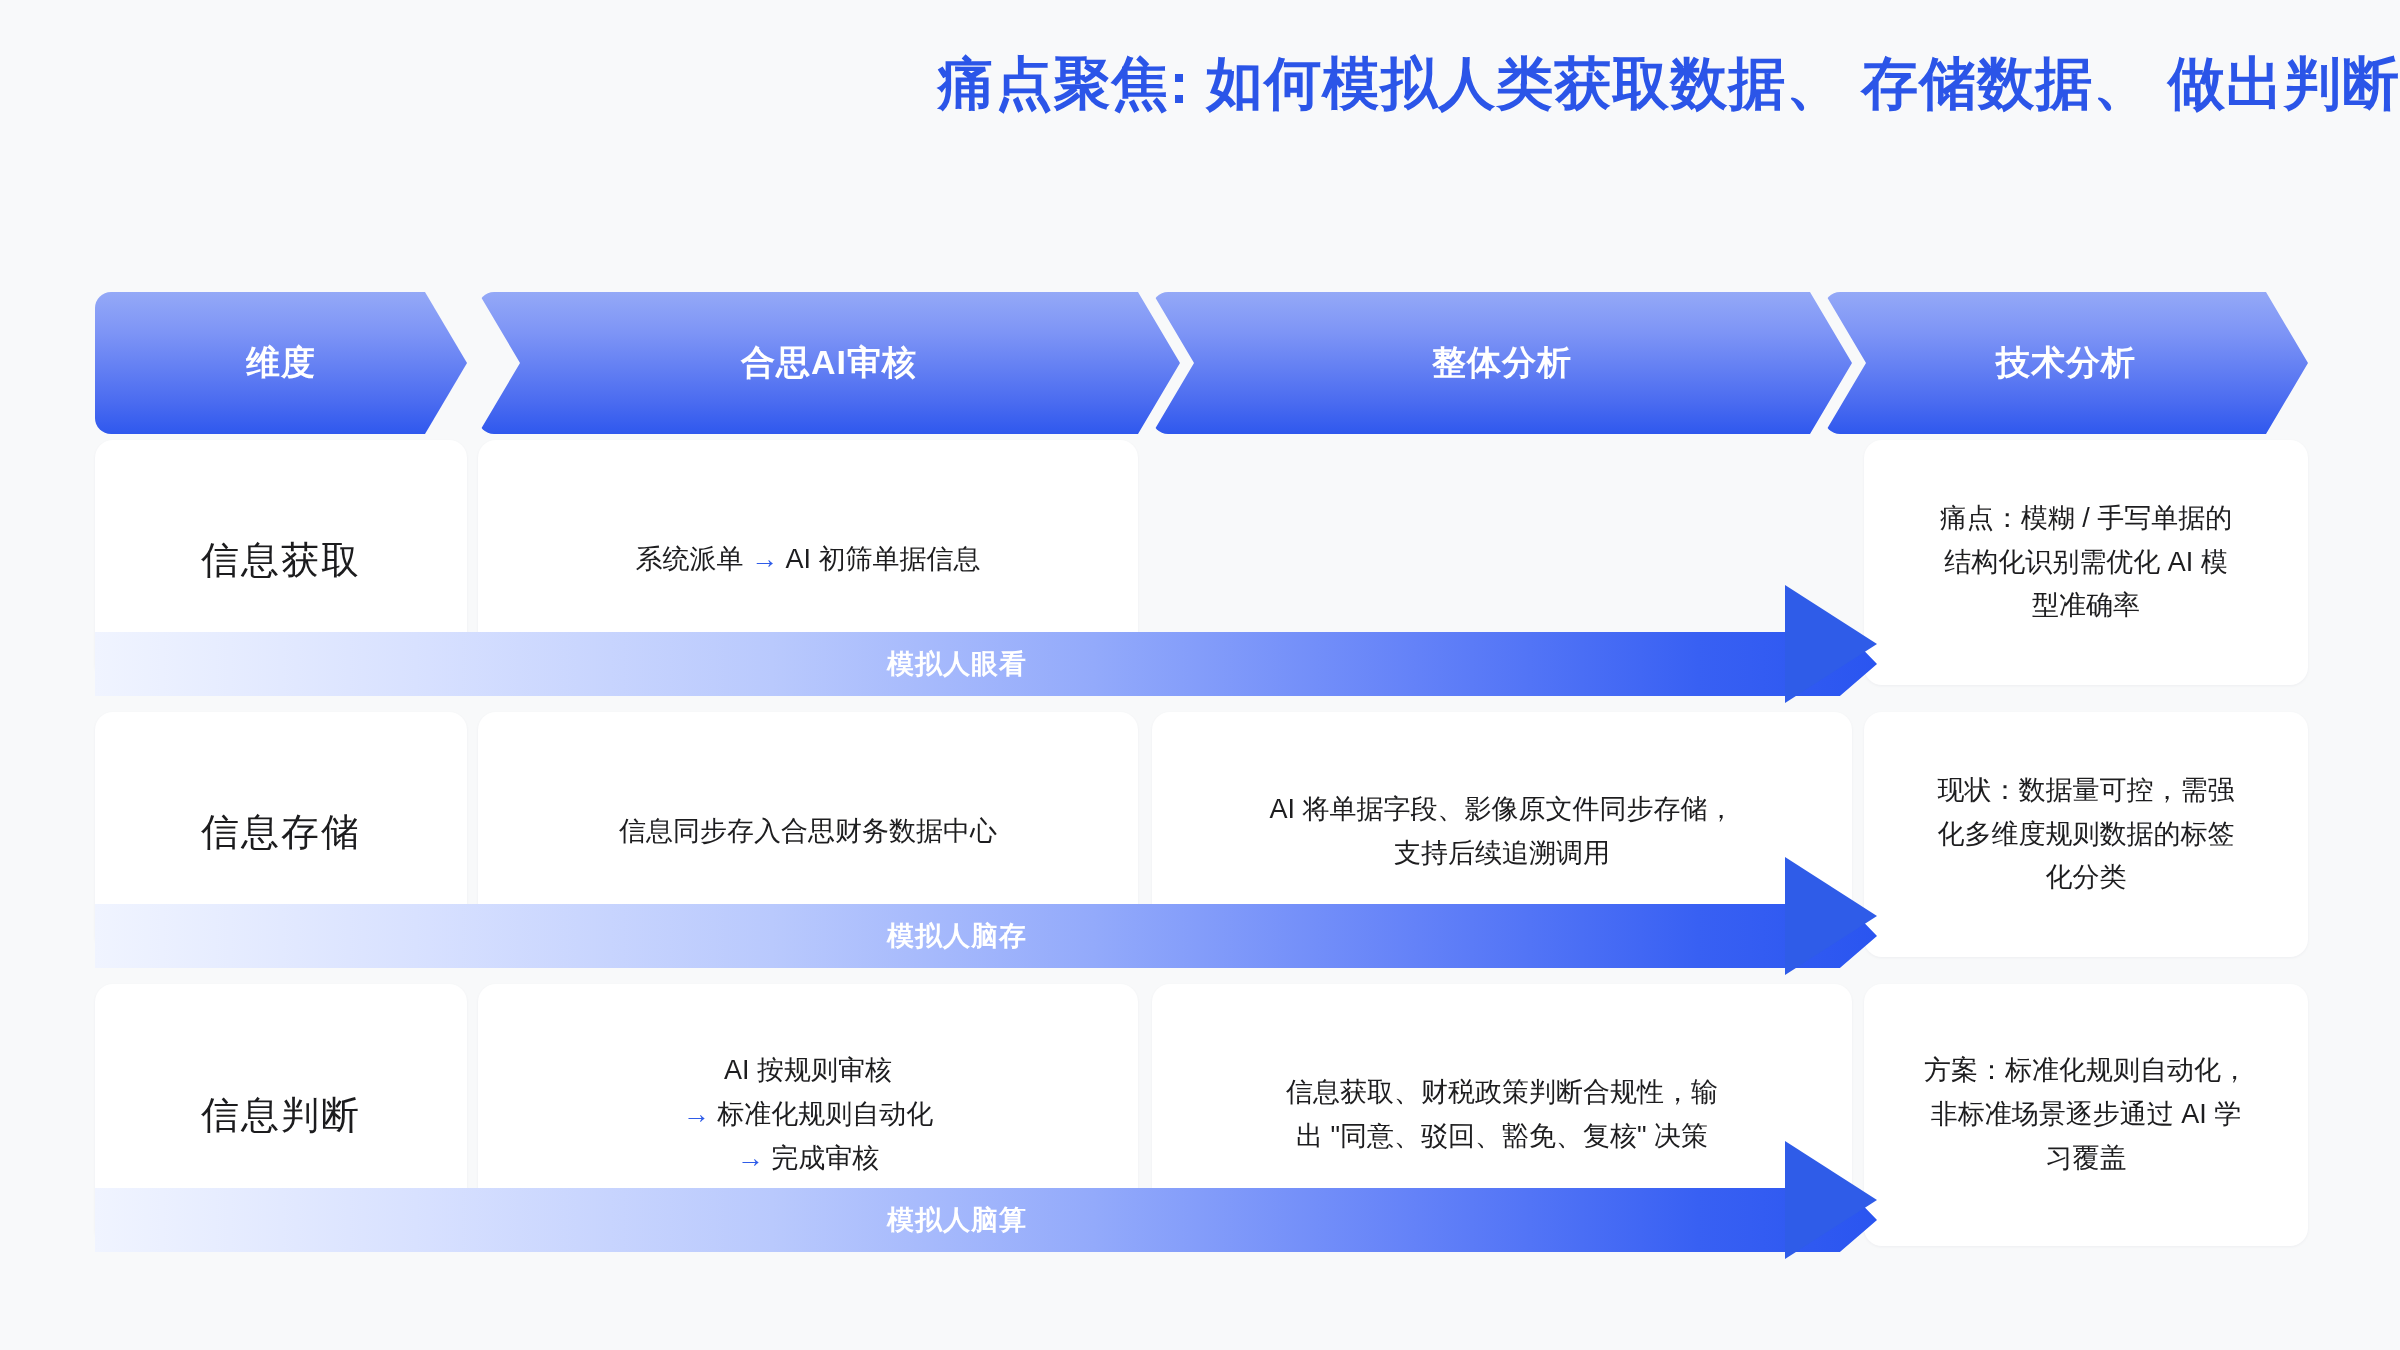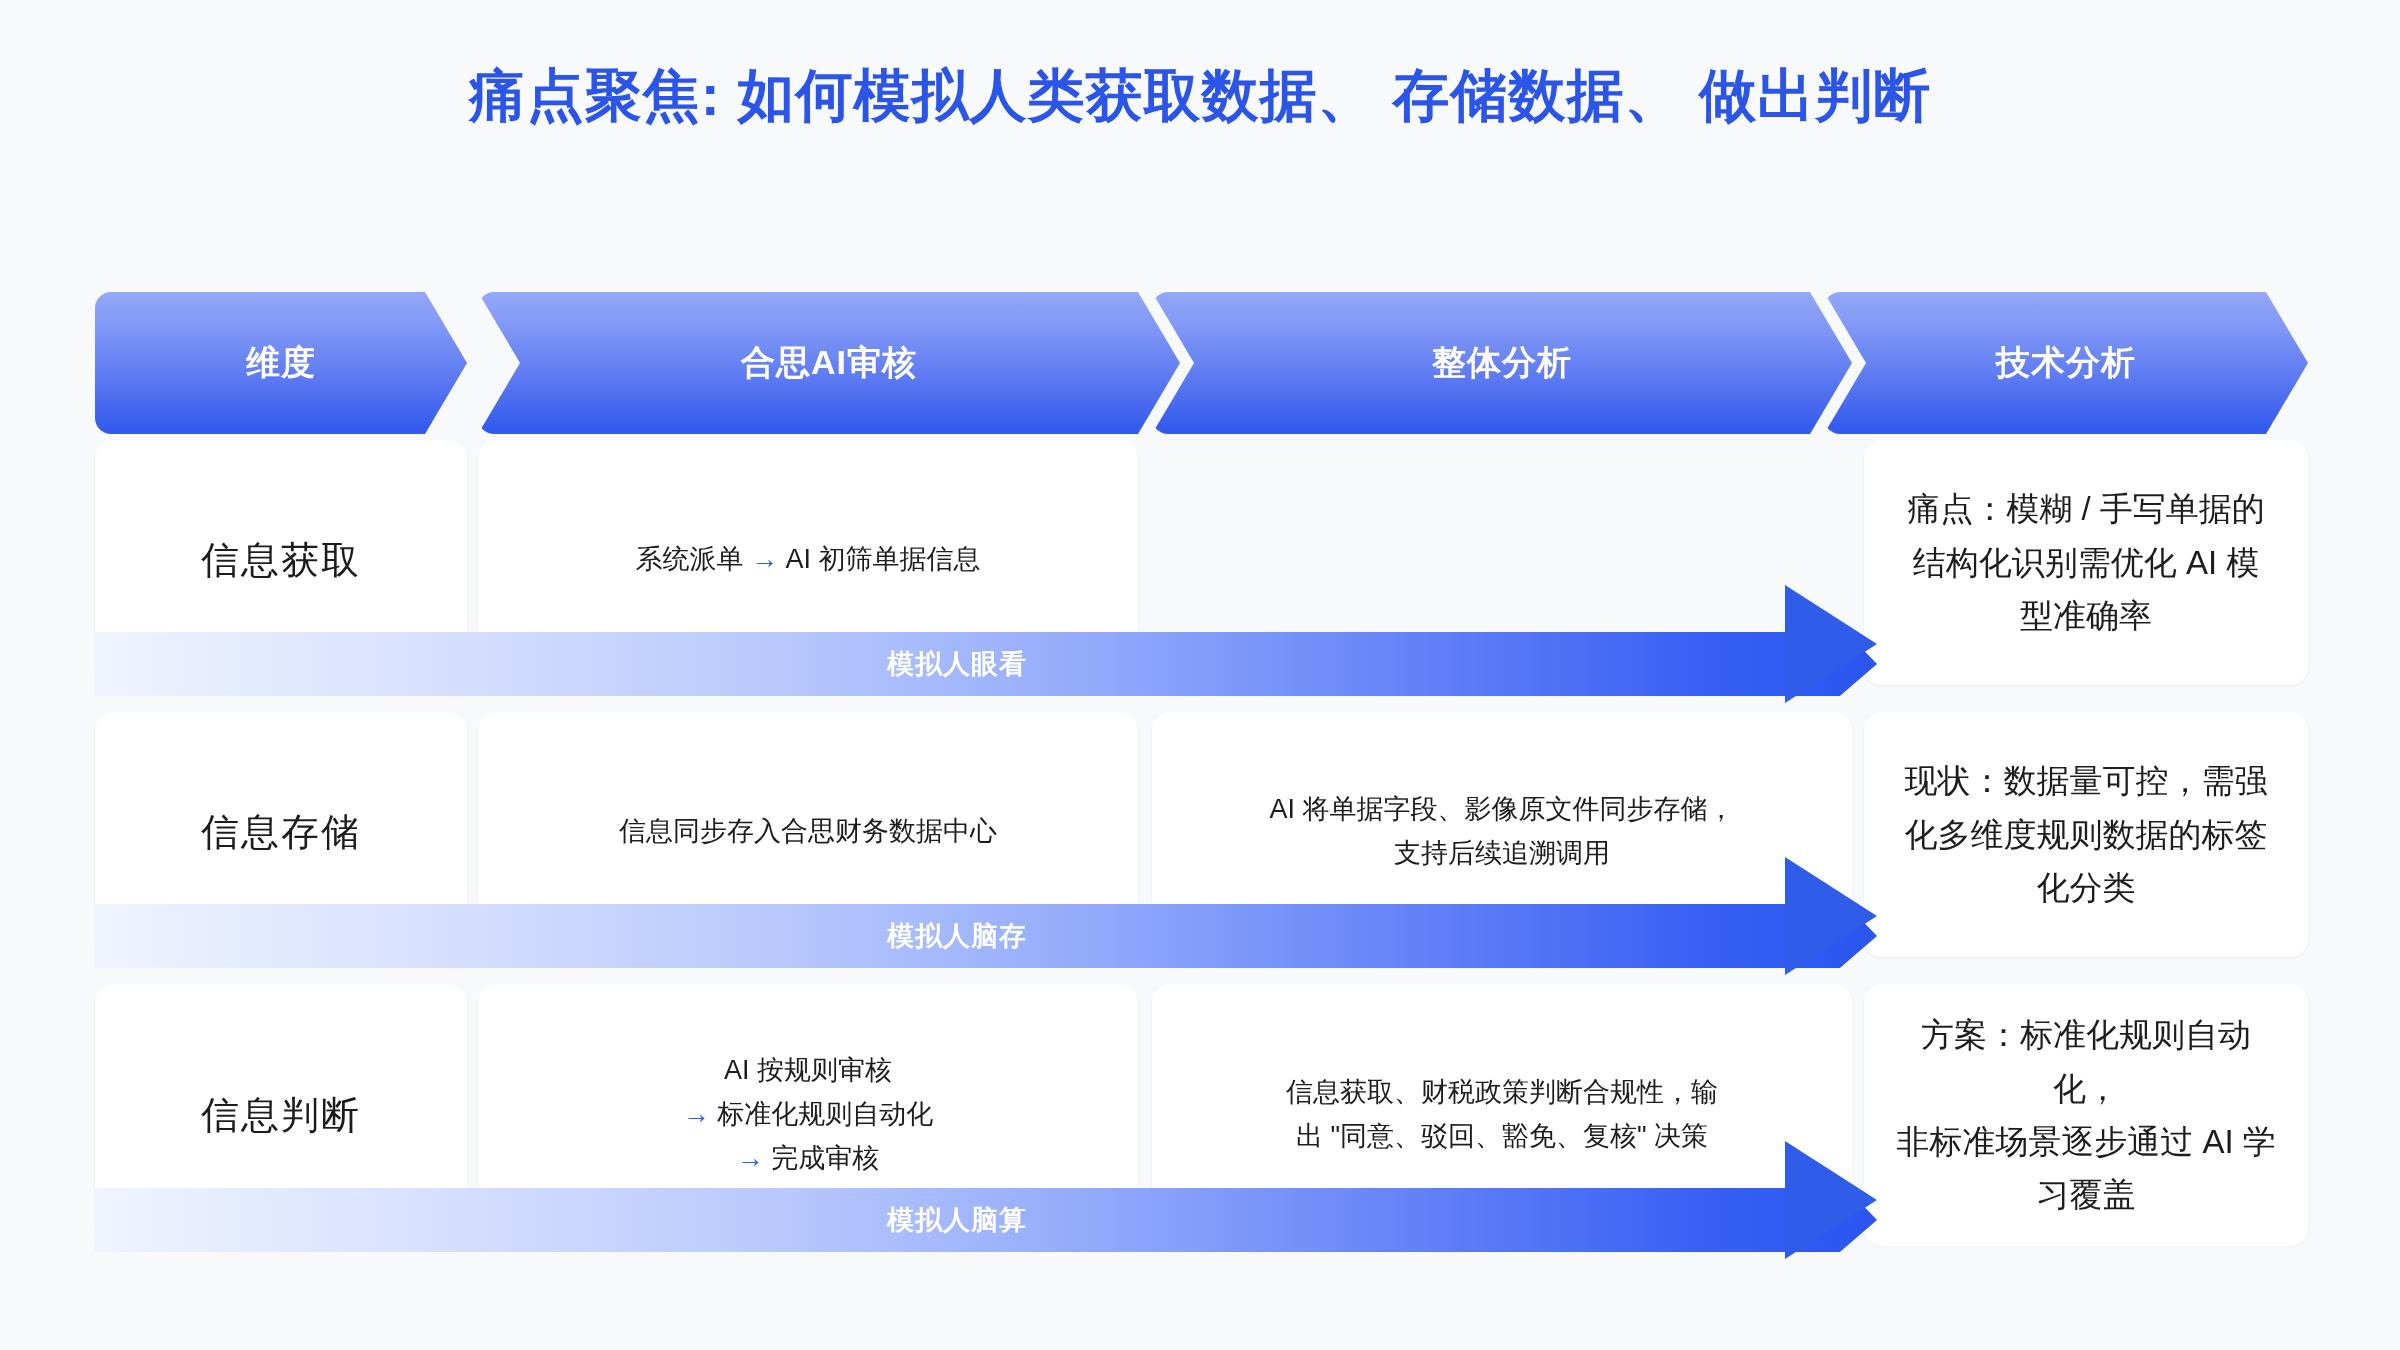--- a/index.html
+++ b/index.html
@@ -8,22 +8,22 @@
     background:#f8f9fa;
     font-family:"Liberation Sans","DejaVu Sans",sans-serif;
     overflow:hidden;
     position:relative;
   }
   #stage{position:absolute;left:0;top:0;width:2400px;height:1350px;}
 
   
   .title{
     position:absolute;
-    left:0;top:58px;width:2400px;
-    text-align:center;
+    left:0;top:46px;width:2400px;
+    text-align:right;
     font-size:57px;
     font-weight:bold;
     color:#2b55e8;
     letter-spacing:1px;
     white-space:nowrap;
   }
 
   
   .hdr{
     position:absolute;
@@ -78,21 +78,21 @@
     letter-spacing:2px;
   }
   .card-body{
     font-size:27px;
     color:#1d1d1f;
     line-height:1.62;
     padding:0 26px;
   }
   .card-body .arw{color:#2f5ce8;font-weight:bold;}
   .card-tech{
-    font-size:33px;
+    font-size:27px;
     color:#1d1d1f;
     line-height:1.62;
     padding:0 30px;
   }
 
   
   .c1{left:95px;width:372px;}
   .c2{left:478px;width:660px;}
   .c3{left:1152px;width:700px;}
   .c4{left:1864px;width:444px;}

